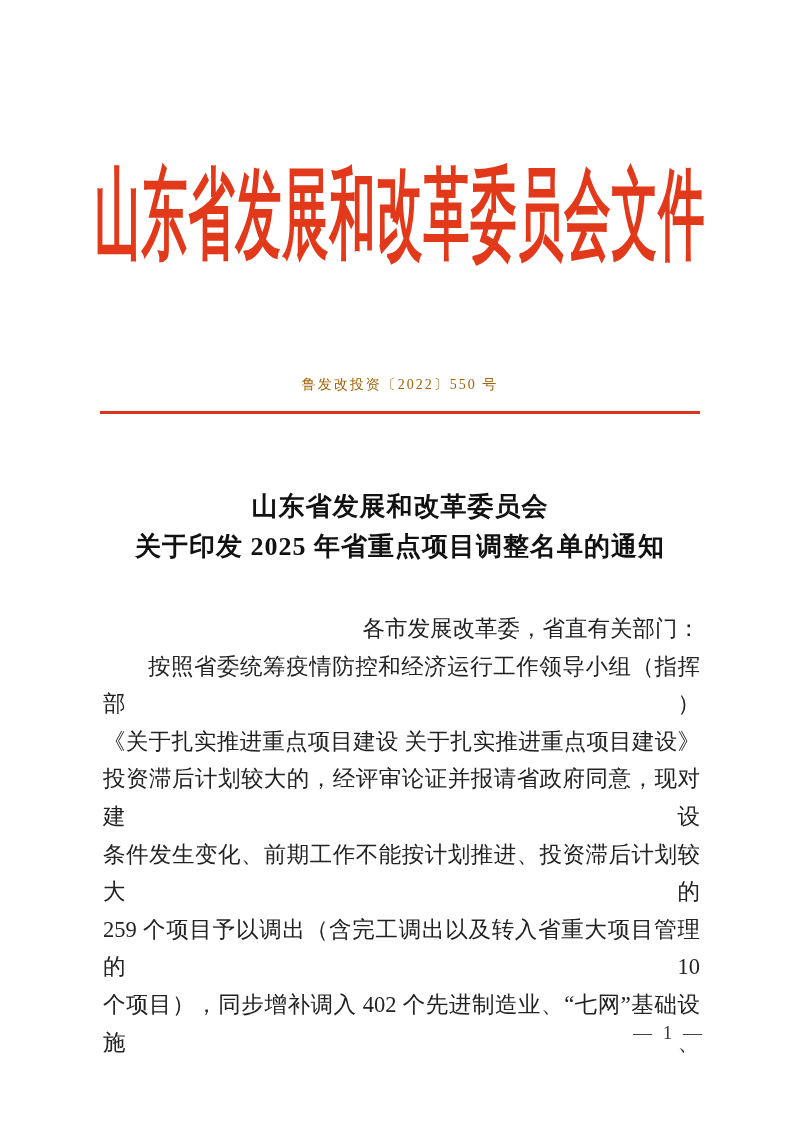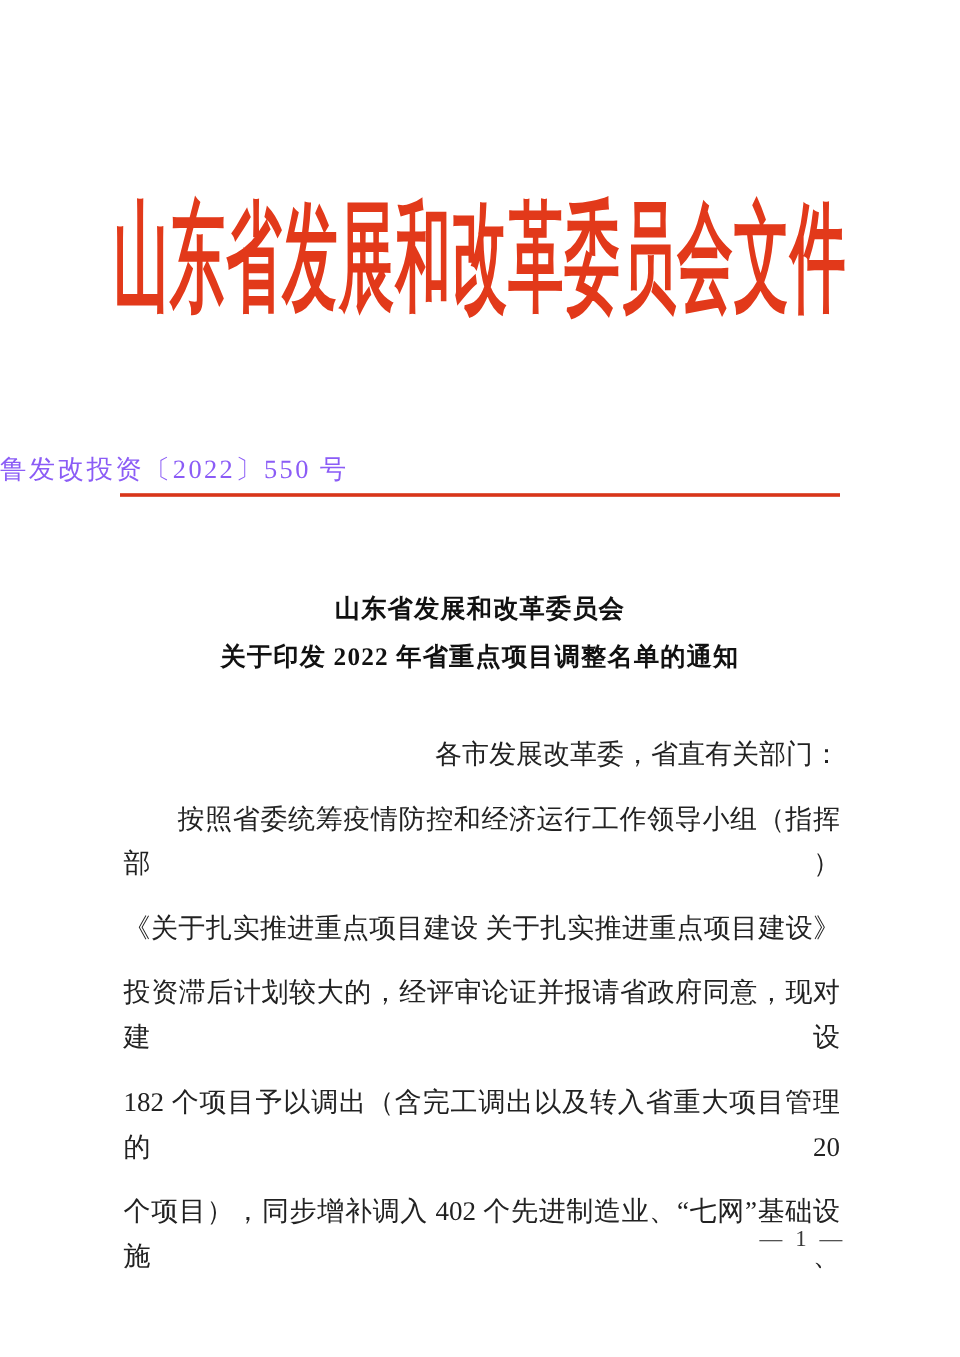--- a/index.html
+++ b/index.html
@@ -37,44 +37,44 @@
     transform: scaleY(2.15);
     transform-origin: center center;
   }
 
   
   .docnum {
     position: absolute;
     top: 376px;
     left: 0;
     width: 100%;
-    text-align: left;
-    font-size: 22px;
-    color: #8b5cf6;
+    text-align: center;
+    font-size: 14px;
+    color: #a16207;
     letter-spacing: 2px;
   }
 
   
   .red-rule {
     position: absolute;
     top: 411px;
     left: 100px;
     width: 600px;
     height: 3px;
     background: #d8351a;
   }
 
   
   .doc-title {
     position: absolute;
     top: 487px;
     left: 0;
     width: 100%;
     text-align: center;
-    font-size: 21px;
+    font-size: 26px;
     font-weight: 700;
     line-height: 40px;
     color: #111111;
     letter-spacing: 1px;
   }
 
   
   .body-text {
     position: absolute;
     top: 610px;
@@ -86,21 +86,20 @@
   .body-line {
     line-height: 37.6px;
     white-space: nowrap;
     text-align: right;
   }
   .body-line.fill {
     white-space: normal;
     text-align: justify;
     text-align-last: justify;
     text-justify: inter-character;
-    margin-top: 16px;
   }
   .body-line.indent {
     padding-left: 45px;
   }
   .body-line.indent.fill {
     padding-left: 0;
     text-indent: 45px;
   }
 
   
@@ -121,28 +120,29 @@
   <div class="banner">
     <span class="banner-text">山东省发展和改革委员会文件</span>
   </div>
 
   <div class="docnum">鲁发改投资〔2022〕550 号</div>
 
   <div class="red-rule"></div>
 
   <div class="doc-title">
     <div>山东省发展和改革委员会</div>
-    <div>关于印发 2022 年省重点项目调整名单的通知</div>
+    <div>关于印发 2025 年省重点项目调整名单的通知</div>
   </div>
 
   <div class="body-text">
     <div class="body-line">各市发展改革委，省直有关部门：</div>
     <div class="body-line indent fill">按照省委统筹疫情防控和经济运行工作领导小组（指挥部）</div>
     <div class="body-line fill">《关于扎实推进重点项目建设 关于扎实推进重点项目建设》</div>
     <div class="body-line fill">投资滞后计划较大的，经评审论证并报请省政府同意，现对建设</div>
-    <div class="body-line fill">182 个项目予以调出（含完工调出以及转入省重大项目管理的 20</div>
+    <div class="body-line fill">条件发生变化、前期工作不能按计划推进、投资滞后计划较大的</div>
+    <div class="body-line fill">259 个项目予以调出（含完工调出以及转入省重大项目管理的 10</div>
     <div class="body-line fill">个项目），同步增补调入 402 个先进制造业、“七网”基础设施、</div>
 
   </div>
 
   <div class="pagenum">— 1 —</div>
 
 </div>
 
 </body></html>

